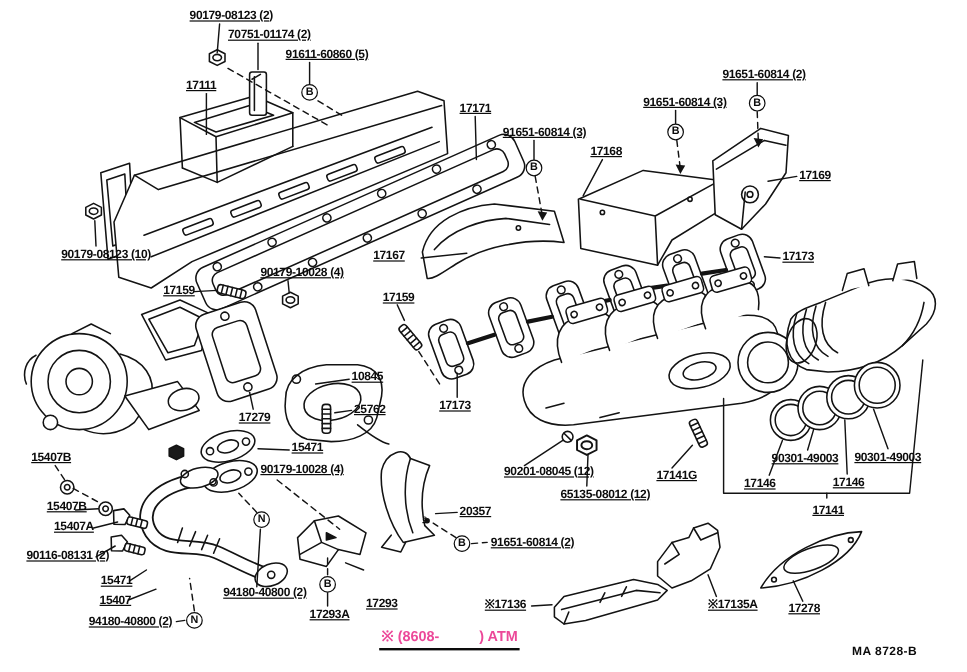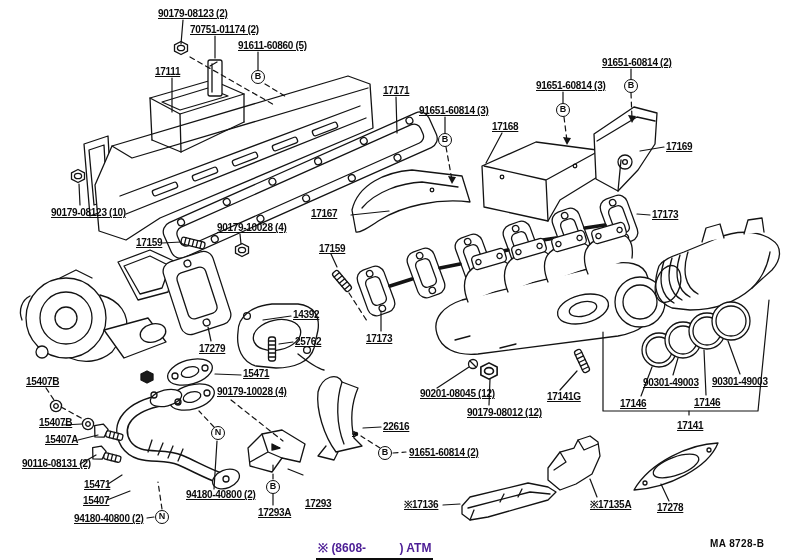--- a/index.html
+++ b/index.html
@@ -16,23 +16,23 @@
   }
   .callout.small { font:bold 7px/8px "Liberation Sans", sans-serif; }
   .marker {
     position:absolute; width:14px; height:14px;
     border:1.4px solid #0c0c0c; border-radius:50%;
     background:#fff; color:#0c0c0c; text-align:center;
     font:bold 9px/11px "Liberation Sans", sans-serif;
     transform:translate(-50%,-50%);
   }
   .atm-note {
-    position:absolute; left:316px; top:541px;
+    position:absolute; left:316px; top:523px;
     font:bold 12px/14px "Liberation Sans", sans-serif;
-    color:#4c1d95; white-space:pre;
+    color:#ec4899; white-space:pre;
     border-bottom:2.5px solid #0c0c0c; padding:0 2px 3px 2px;
   }
   .doc-code {
     position:absolute; left:710px; top:538px;
     font:bold 10px/12px "Liberation Sans", sans-serif;
     color:#0c0c0c; letter-spacing:0.4px;
   }
 </style>
 </head>
 <body>
@@ -361,39 +361,39 @@
       <div class="callout" style="left: 536px; top: 80px;">91651-60814 (3)</div>
       <div class="callout" style="left: 602px; top: 57px;">91651-60814 (2)</div>
       <div class="callout" style="left: 666px; top: 141px;">17169</div>
       <div class="callout" style="left: 51px; top: 207px;">90179-08123 (10)</div>
       <div class="callout" style="left: 136px; top: 237px;">17159</div>
       <div class="callout" style="left: 217px; top: 222px;">90179-10028 (4)</div>
       <div class="callout" style="left: 311px; top: 208px;">17167</div>
       <div class="callout" style="left: 319px; top: 243px;">17159</div>
       <div class="callout" style="left: 366px; top: 333px;">17173</div>
       <div class="callout" style="left: 652px; top: 209px;">17173</div>
-      <div class="callout" style="left: 293px; top: 309px;">14392</div>
+      <div class="callout" style="left: 293px; top: 309px;">10845</div>
       <div class="callout" style="left: 295px; top: 336px;">25762</div>
       <div class="callout" style="left: 199px; top: 343px;">17279</div>
       <div class="callout" style="left: 243px; top: 368px;">15471</div>
       <div class="callout" style="left: 217px; top: 386px;">90179-10028 (4)</div>
       <div class="callout" style="left: 26px; top: 376px;">15407B</div>
       <div class="callout" style="left: 39px; top: 417px;">15407B</div>
       <div class="callout" style="left: 45px; top: 434px;">15407A</div>
       <div class="callout" style="left: 22px; top: 458px;">90116-08131 (2)</div>
       <div class="callout" style="left: 84px; top: 479px;">15471</div>
       <div class="callout" style="left: 83px; top: 495px;">15407</div>
       <div class="callout" style="left: 74px; top: 513px;">94180-40800 (2)</div>
       <div class="callout" style="left: 186px; top: 489px;">94180-40800 (2)</div>
-      <div class="callout" style="left: 383px; top: 421px;">22616</div>
+      <div class="callout" style="left: 383px; top: 421px;">20357</div>
       <div class="callout" style="left: 409px; top: 447px;">91651-60814 (2)</div>
       <div class="callout" style="left: 305px; top: 470px; margin-top: 28px;">17293</div>
       <div class="callout" style="left: 258px; top: 507px;">17293A</div>
       <div class="callout" style="left: 420px; top: 388px;">90201-08045 (12)</div>
-      <div class="callout" style="left: 467px; top: 407px;">90179-08012 (12)</div>
+      <div class="callout" style="left: 467px; top: 407px;">65135-08012 (12)</div>
       <div class="callout" style="left: 547px; top: 391px;">17141G</div>
       <div class="callout" style="left: 620px; top: 398px;">17146</div>
       <div class="callout" style="left: 694px; top: 397px;">17146</div>
       <div class="callout" style="left: 643px; top: 377px;">90301-49003</div>
       <div class="callout" style="left: 712px; top: 376px;">90301-49003</div>
       <div class="callout" style="left: 677px; top: 420px;">17141</div>
       <div class="callout" style="left: 404px; top: 499px;">※17136</div>
       <div class="callout" style="left: 574px; top: 499px; margin-left: 16px;">※17135A</div>
       <div class="callout" style="left: 657px; top: 502px;">17278</div>
       <div class="callout small" style="left: 352px; top: 429px;">a</div>

